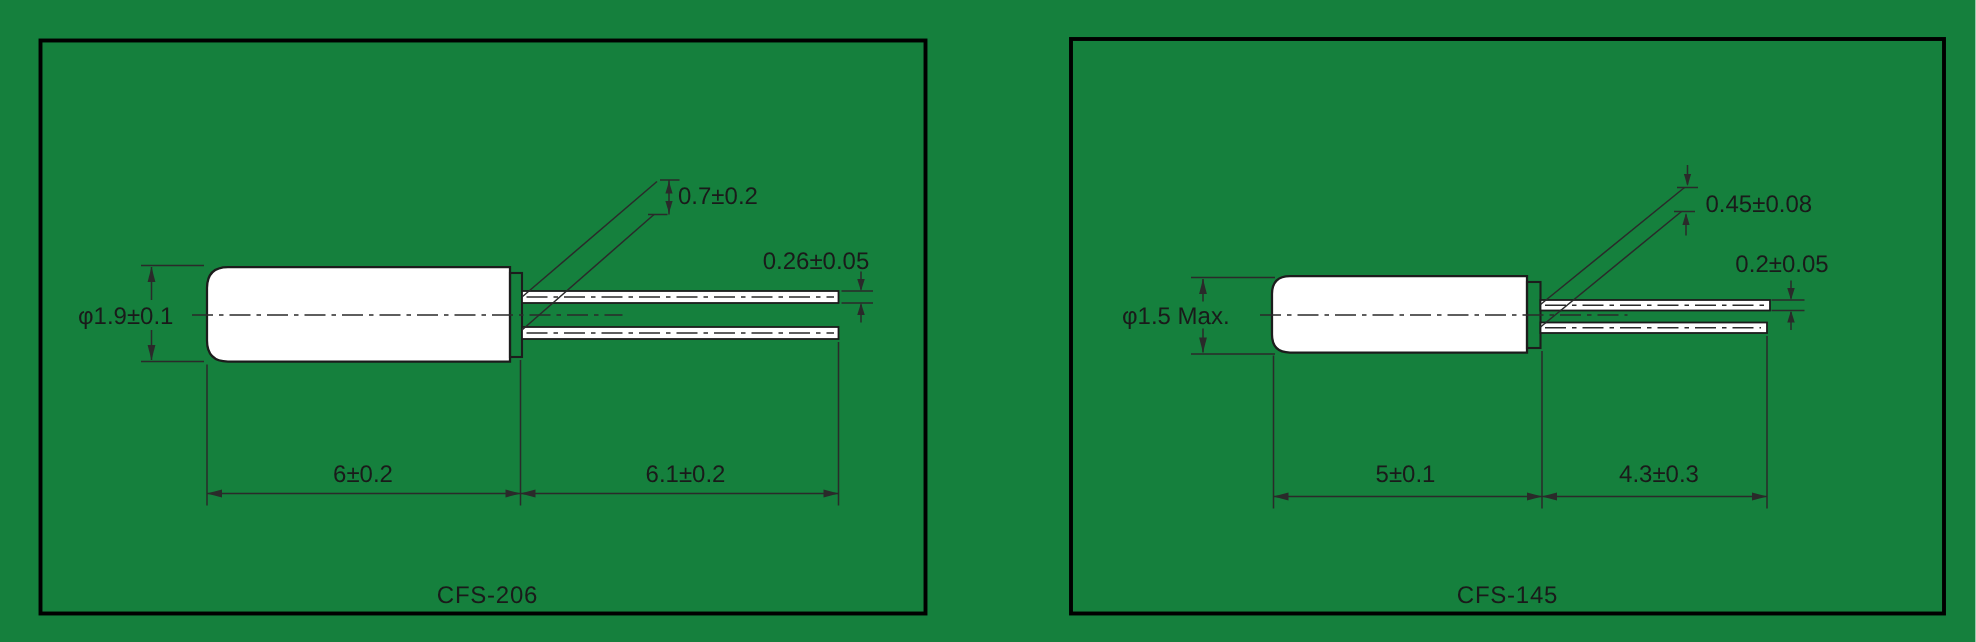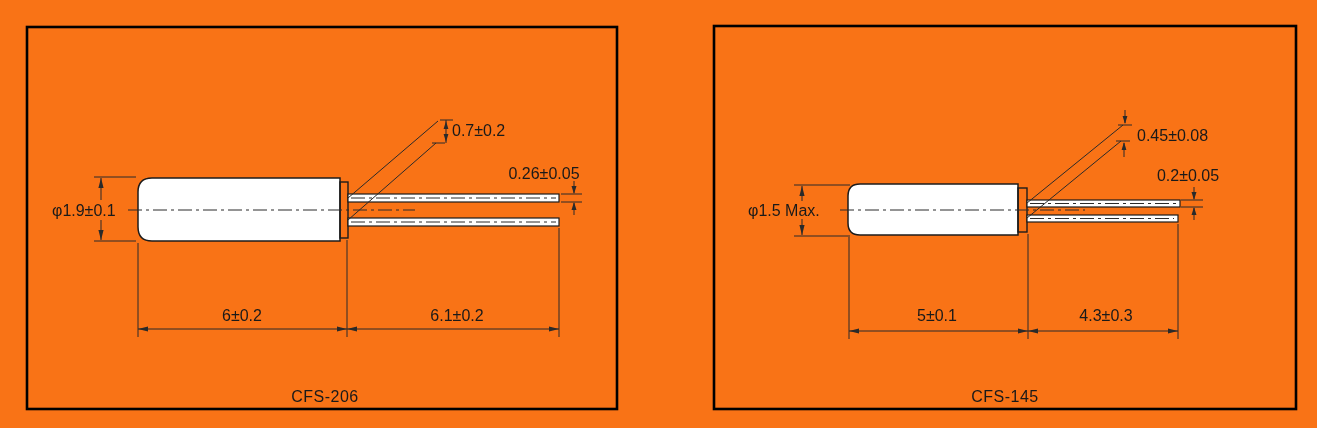--- a/index.html
+++ b/index.html
@@ -5,21 +5,21 @@
   html, body {
     margin: 0;
     padding: 0;
     background: #ffffff;
     font-family: "Liberation Sans", sans-serif;
   }
   .canvas {
     position: relative;
     width: 1317px;
     height: 428px;
-    background: #f97316;
+    background: #15803d;
     overflow: hidden;
   }
   svg { display: block; }
   svg text {
     font-family: "Liberation Sans", sans-serif;
     font-size: 16px;
     fill: #1a1a1a;
   }
   svg text.title { font-size: 16px; letter-spacing: 0.5px; }
   .thin   { stroke: #2a2a2a; stroke-width: 1;   fill: none; }

